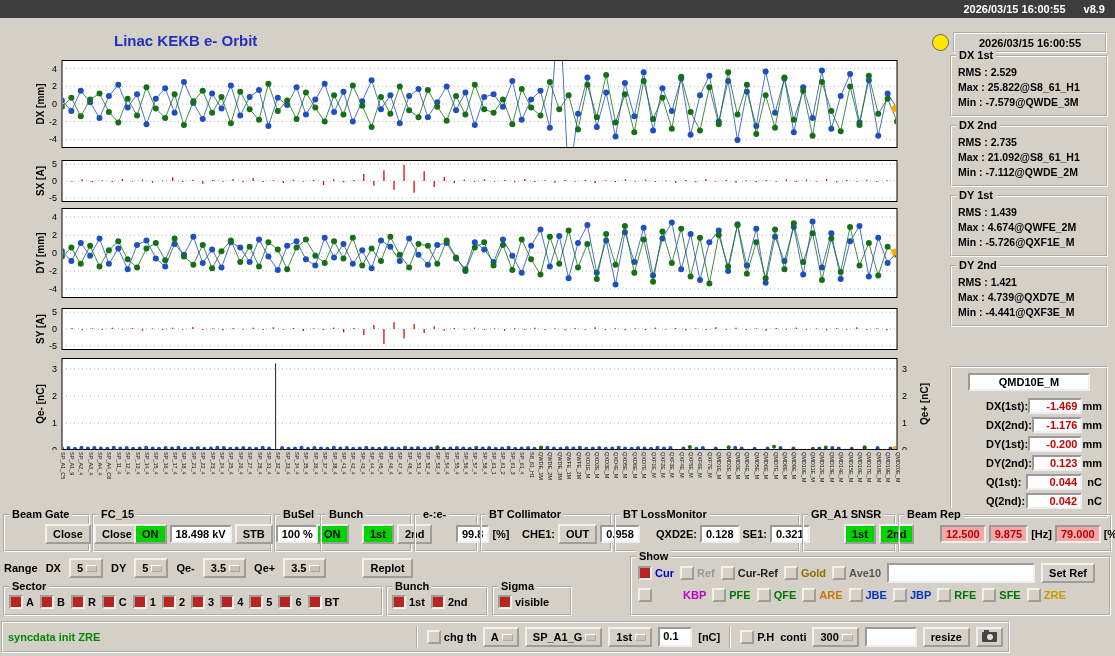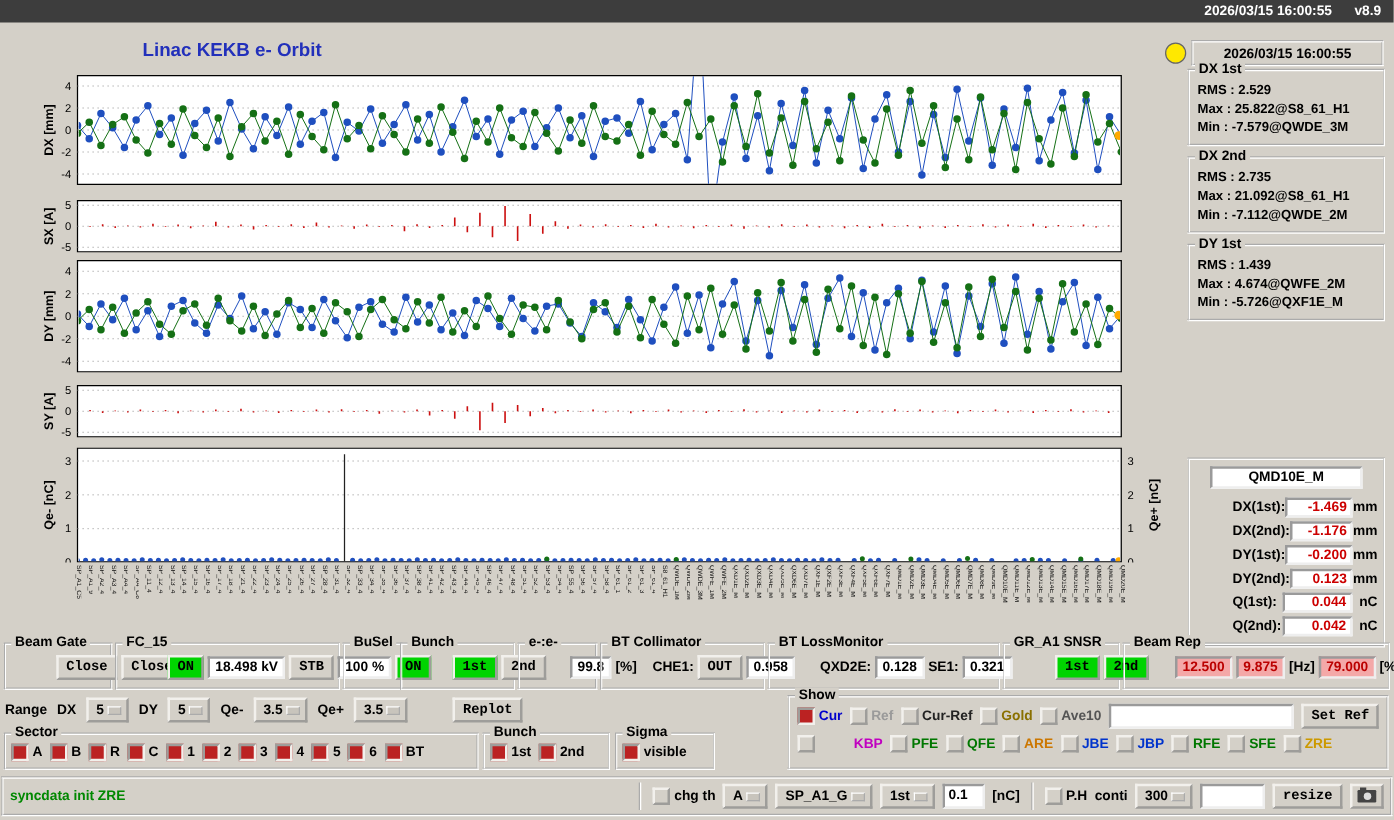--- a/index.html
+++ b/index.html
@@ -26,39 +26,39 @@
   .statline{font-size:10.5px;font-weight:bold;line-height:15px;white-space:nowrap;}
   #qmd-box{position:absolute;left:950px;top:366px;width:158px;border:2px groove #fff;padding:4px 4px 6px;box-sizing:border-box;}
   #qmd-title{width:118px;margin:1px auto 5px;border:2px inset #eee;background:#fff;font-size:11px;font-weight:bold;text-align:center;padding:1px 0;}
   .qmd-row{display:flex;align-items:center;height:19px;font-size:11px;font-weight:bold;}
   .qmd-row .ql{flex:1;padding-left:30px;}
   .qmd-row .qv{width:46px;border:2px inset #eee;background:#fff;color:#cc0000;text-align:right;padding:0 3px;font-size:11px;}
   .qmd-row .qu{width:20px;text-align:right;}
   
   .gbox{position:absolute;border:2px groove #fff;display:flex;align-items:center;gap:3px;padding:5px 4px 3px;box-sizing:border-box;}
   .glabel{position:absolute;top:-8px;left:4px;background:#d4d0c8;padding:0 3px;font-size:11px;font-weight:bold;white-space:nowrap;}
-  .btn{border:2px outset #f2f0ec;background:#d4d0c8;font-family:Liberation Mono, monospace;
+  .btn{border:2px outset #f2f0ec;background:#d4d0c8;font-family:Liberation Sans, sans-serif;
     font-size:11px;font-weight:bold;padding:2px 6px;white-space:nowrap;}
   .btn.green{background:#00d400;}
   .display{border:2px inset #eee;background:#fff;font-size:11px;font-weight:bold;padding:1px 4px;white-space:nowrap;}
   .display.pink{background:#f4a8a8;color:#bb0000;}
   .slabel{font-size:11px;font-weight:bold;white-space:nowrap;}
   .opt{position:relative;border:2px outset #f2f0ec;background:#d4d0c8;font-size:11px;font-weight:bold;padding:2px 18px 2px 6px;white-space:nowrap;}
   .opt::after{content:"";position:absolute;right:4px;top:50%;margin-top:-3px;width:9px;height:5px;border:1px outset #fff;background:#c8c4bc;}
   .cb{display:inline-flex;align-items:center;gap:3px;font-size:11px;font-weight:bold;white-space:nowrap;}
   .cb .box{width:10px;height:10px;border:2px outset #f2f0ec;background:#d4d0c8;flex:none;}
   .cb.checked .box{background:#bb2222;border-style:inset;}
   .entry{border:2px inset #eee;background:#fff;height:14px;font-size:11px;font-weight:bold;padding:1px 3px;}
   .r1{top:514px;height:38px;padding-left:40px;}
   #range-row{position:absolute;left:4px;top:558px;display:flex;align-items:center;gap:8px;}
   .r3{top:586px;height:30px;padding-top:4px;}
   #show-box{position:absolute;left:630px;top:556px;width:481px;height:60px;border:2px groove #fff;box-sizing:border-box;}
   .showrow{display:flex;align-items:center;gap:6px;margin:5px 0 0 6px;}
   
-  #statusbar{position:absolute;left:1px;top:621px;width:1113px;height:32px;border:2px groove #fff;
+  #statusbar{position:absolute;left:1px;top:621px;width:1009px;height:32px;border:2px groove #fff;
     box-sizing:border-box;display:flex;align-items:center;gap:6px;padding:0 5px;}
   #status-msg{color:#008800;font-size:11px;font-weight:bold;margin-right:auto;}
   .vsep{width:0;height:22px;border-left:2px groove #fff;margin:0 3px;}
   .icon-btn{border:2px outset #f2f0ec;background:#d4d0c8;padding:3px 4px;}
   .cam{display:block;width:15px;height:10px;background:#444;border-radius:1px;position:relative;}
   .cam::before{content:"";position:absolute;left:2px;top:-2px;width:5px;height:2px;background:#444;}
   .cam::after{content:"";position:absolute;left:5px;top:2px;width:6px;height:6px;border-radius:50%;background:#ddd;}
 </style>
 </head>
 <body>
@@ -925,20 +925,26 @@
       <div class="statline">RMS : 2.735</div>
       <div class="statline">Max : 21.092@S8_61_H1</div>
       <div class="statline">Min : -7.112@QWDE_2M</div>
     </div>
     <div class="statbox">
       <span class="glabel">DY 1st</span>
       <div class="statline">RMS : 1.439</div>
       <div class="statline">Max : 4.674@QWFE_2M</div>
       <div class="statline">Min : -5.726@QXF1E_M</div>
     </div>
+    <div class="statbox">
+      <span class="glabel">DY 2nd</span>
+      <div class="statline">RMS : 1.421</div>
+      <div class="statline">Max : 4.739@QXD7E_M</div>
+      <div class="statline">Min : -4.441@QXF3E_M</div>
+    </div>
   </div>
 
 <div id="qmd-box">
   <div id="qmd-title">QMD10E_M</div>
   <div id="qmd-rows">
       <div class="qmd-row">
         <span class="ql">DX(1st):</span>
         <span class="qv">-1.469</span>
         <span class="qu">mm</span>
       </div>

